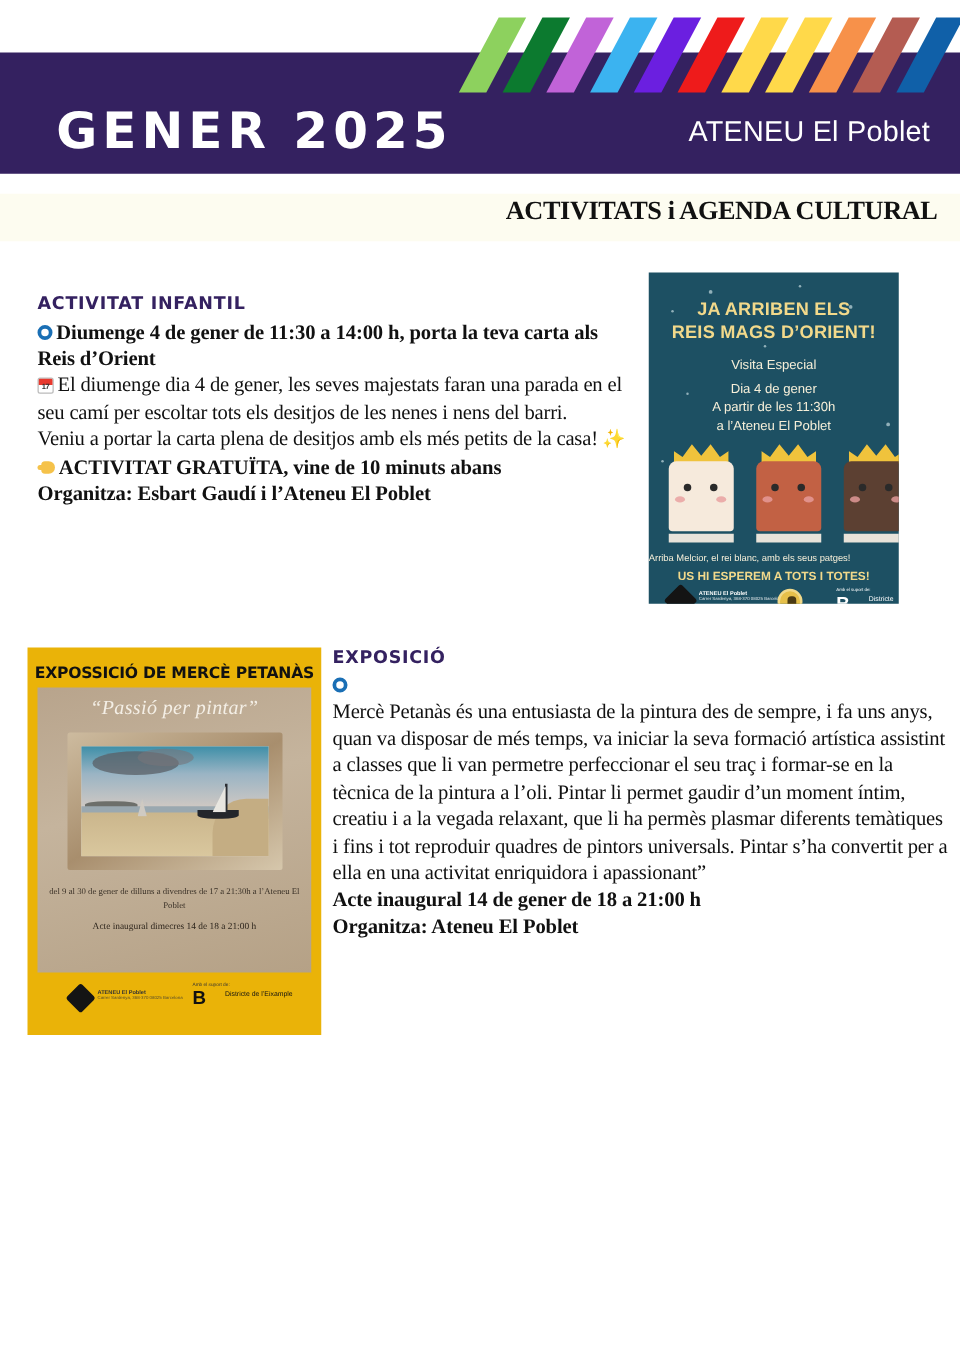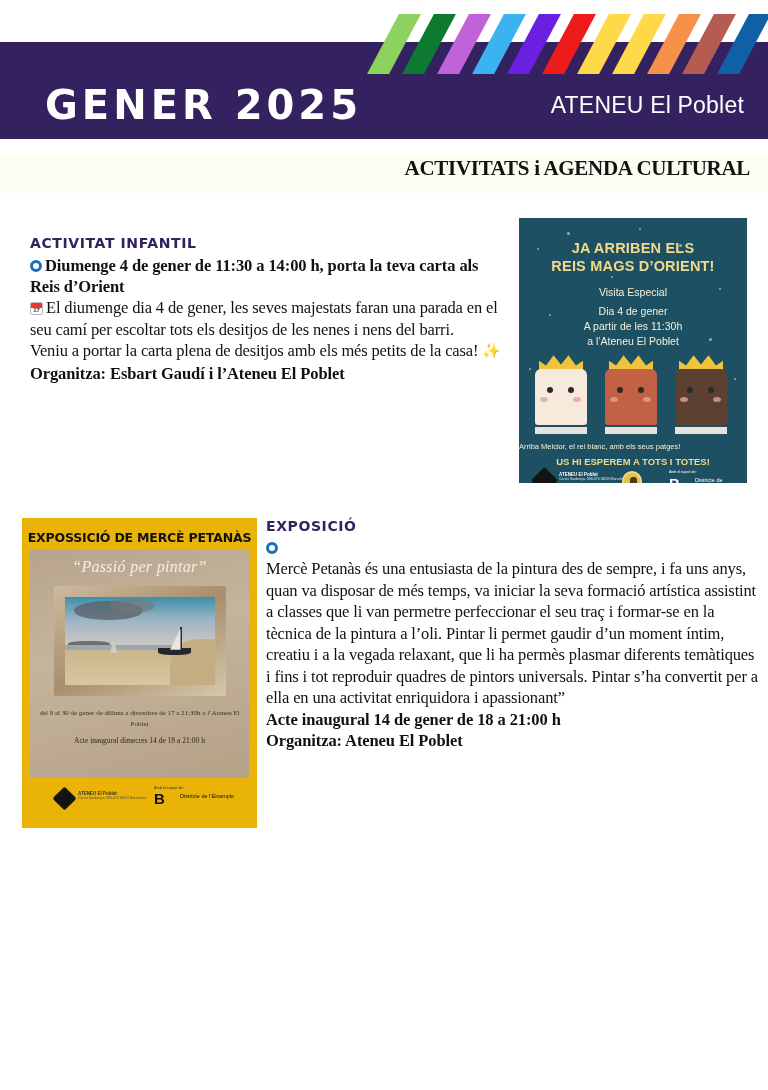--- a/index.html
+++ b/index.html
@@ -138,21 +138,21 @@
   .hand i.palm { left:3px; top:1px; width:11px; height:10px; border-radius:3px 5px 5px 3px; }
   .hand i.finger { left:0px; top:4px; width:6px; height:4px; border-radius:2px; }
 
   
   .sec1 { position:absolute; left:0; top:200px; width:768px; height:300px; }
   .sec1-text { position:absolute; left:30px; top:35px; width:480px; }
   .sec1-text .section-label { margin-bottom:4px; }
 
   .poster-kings {
     position:absolute; left:519px; top:218px;
-    width:228px; height:265px;
+    width:200px; height:265px;
     background:#1d5063;
     overflow:hidden;
   }
   .stars span {
     position:absolute; background:#cfe4e8; border-radius:50%;
     opacity:.65;
   }
   .pk-t1 {
     position:absolute; top:22px; left:0; right:0;
     text-align:center; color:#f2d98b;
@@ -335,20 +335,23 @@
 
     <div class="body-txt">
       <span class="cal-ico"><span>17</span></span><span>El diumenge dia 4 de gener, les seves majestats faran una parada en el seu camí per escoltar tots els desitjos de les nenes i nens del barri.</span>
     </div>
 
     <div class="body-txt">
       <span>Veniu a portar la carta plena de desitjos amb els més petits de la casa!</span>
       <span class="sparkle">✨</span>
     </div>
 
+    <div class="bold-line">
+      <span class="hand"><i class="palm"></i><i class="finger"></i></span><span>ACTIVITAT GRATUÏTA, vine de 10 minuts abans</span>
+    </div>
 
     <div class="bold-line">Organitza: Esbart Gaudí i l’Ateneu El Poblet</div>
   </div>
 </div>
 
 <div class="poster-kings">
   <div class="stars">
     <span style="left:18px;top:30px;width:2px;height:2px"></span>
     <span style="left:48px;top:14px;width:3px;height:3px"></span>
     <span style="left:92px;top:58px;width:2px;height:2px"></span>

